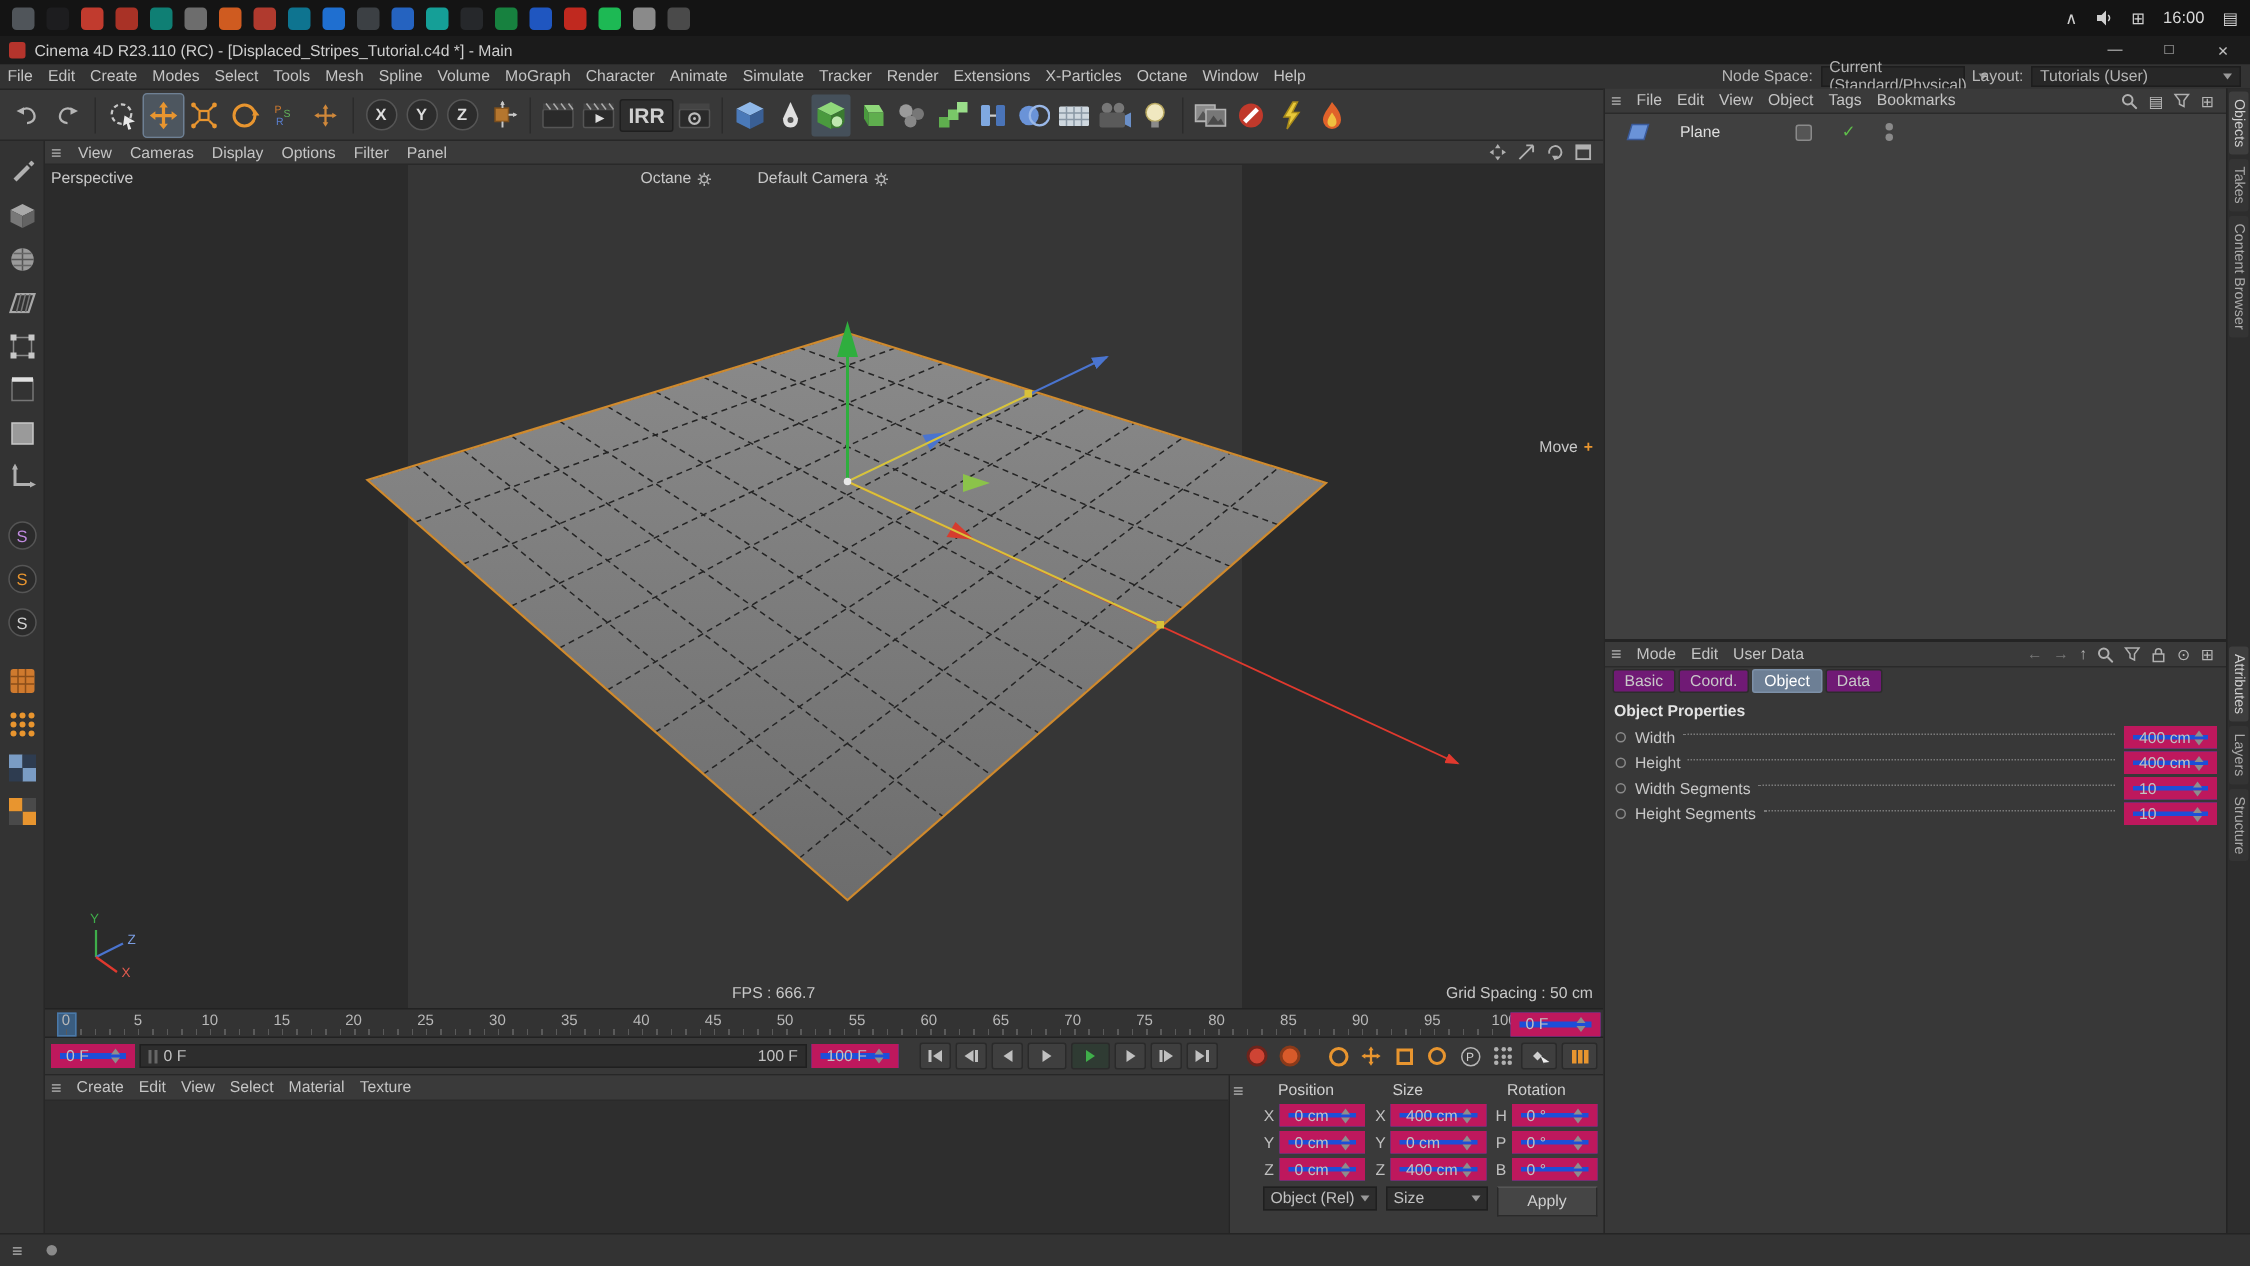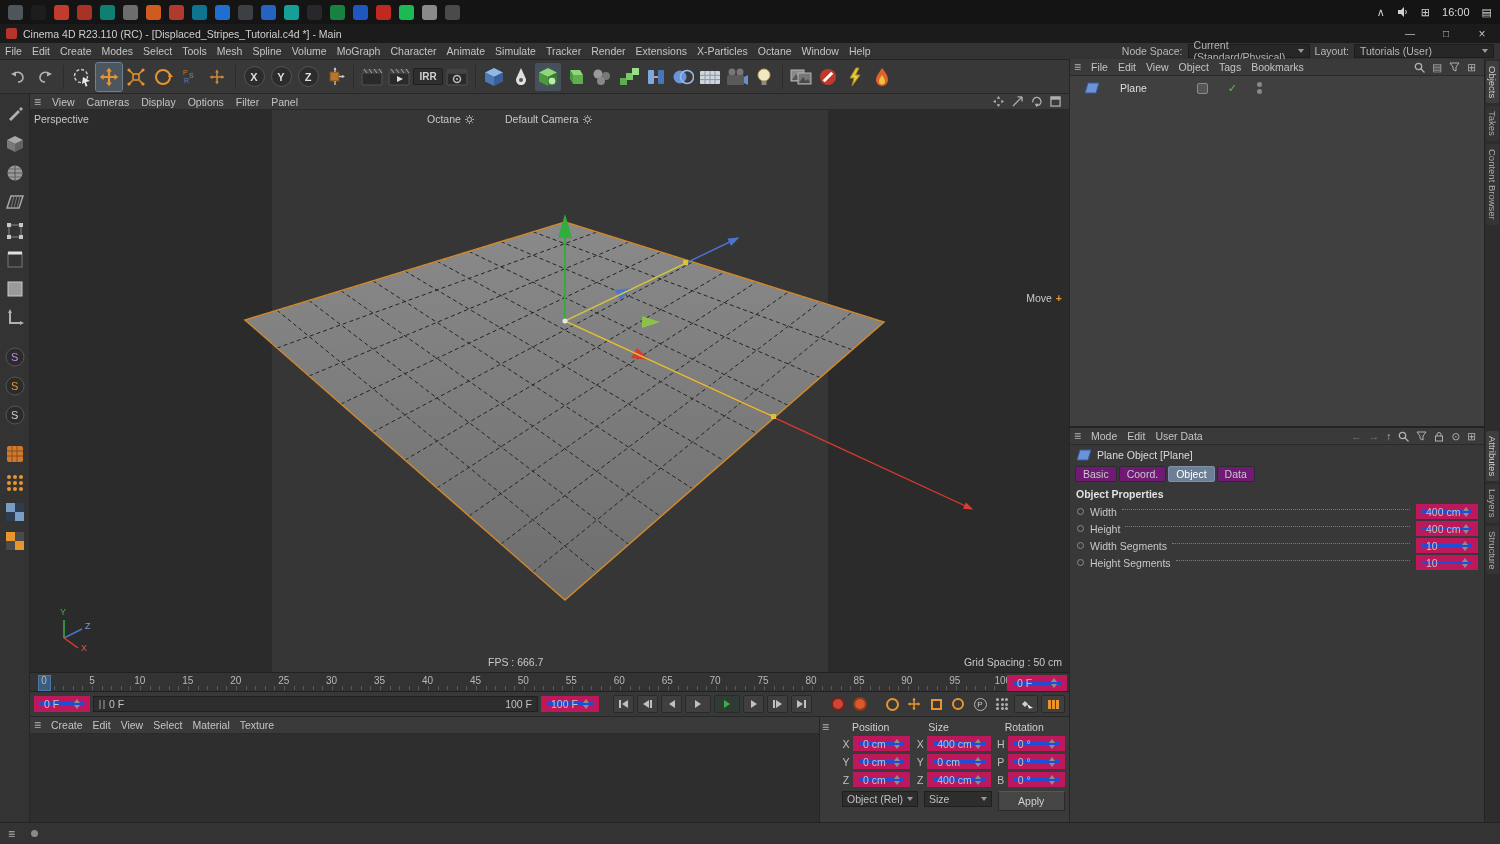--- a/index.html
+++ b/index.html
@@ -27,21 +27,21 @@
 .mb-right{margin-left:auto;display:flex;align-items:center;gap:5px;padding-right:6px}
 .mb-label{color:#b8b8b8}
 .sel{background:#272727;border:1px solid #1d1d1d;height:14px;display:flex;align-items:center;padding:0 5px;gap:8px;color:#b5b5b5}
 .caret-dn{width:0;height:0;border-left:3.5px solid transparent;border-right:3.5px solid transparent;border-top:4px solid #999}
 
 .toolbar{position:absolute;top:60px;left:0;width:1069px;height:34px;background:#383838;border-bottom:1px solid #272727;display:flex;align-items:center;padding:0 5px;gap:1px}
 .tbtn{min-width:26px;height:28px;display:flex;align-items:center;justify-content:center;border-radius:2px;position:relative}
 .tbtn.active{background:#4d565f;outline:1px solid #6e8094}
 .tbtn.hl{background:#45505a}
 .tsep{width:1px;height:24px;background:#2b2b2b;margin:0 4px}
-.irr{background:#2e2e2e;border:1px solid #1f1f1f;padding:2px 5px;border-radius:2px;color:#d0d0d0;font-weight:bold;font-size:10px}
+.irr{background:#2e2e2e;border:1px solid #1f1f1f;padding:2px 5px;border-radius:2px;color:#d0d0d0;font-weight:bold;font-size:14px}
 .axis-ball{width:21px;height:21px;border-radius:50%;background:#2c2c2c;border:1px solid #555;display:flex;align-items:center;justify-content:center;color:#ddd;font-weight:bold;font-size:11px}
 
 .lpal{position:absolute;top:94px;left:0;width:30px;bottom:22px;background:#333;border-right:1px solid #272727;display:flex;flex-direction:column;align-items:center;padding-top:10px;gap:7px}
 .lico{width:22px;height:22px;display:flex;align-items:center;justify-content:center}
 .gap1{margin-top:10px}
 
 .center{position:absolute;top:94px;left:30px;width:1039px;height:728px;background:#2c2c2c}
 .vmenu{position:absolute;top:0;left:0;right:0;height:16px;background:#3a3a3a;border-bottom:1px solid #292929;display:flex;align-items:center;padding:0 4px;gap:1px}
 .vmenu .menu-item{padding:0 6px}
 .vm-icons{margin-left:auto;display:flex;gap:8px;align-items:center;padding-right:4px}
@@ -203,21 +203,21 @@
         <span class="menu-item">Tracker</span>
         <span class="menu-item">Render</span>
         <span class="menu-item">Extensions</span>
         <span class="menu-item">X-Particles</span>
         <span class="menu-item">Octane</span>
         <span class="menu-item">Window</span>
         <span class="menu-item">Help</span>
       </div>
     <div class="mb-right">
       <span class="mb-label">Node Space:</span>
-      <span class="sel" style="width:122px">
+      <span class="sel" style="width:96px">
         <span class="val" style="flex:1">Current (Standard/Physical)</span>
         <i class="caret-dn"></i>
       </span>
       <span class="mb-label">Layout:</span>
       <span class="sel" style="width:140px">
         <span class="val" style="flex:1">Tutorials (User)</span>
         <i class="caret-dn"></i>
       </span>
     </div>
   </div>
@@ -1018,26 +1018,20 @@
               <path d="M1 1 H10 L7 5 V9 L4 7.5 V5 Z" fill="none" stroke="#b0b0b0"></path>
             </svg>
           <svg width="10" height="11" viewBox="0 0 10 11">
               <rect x="1.5" y="5" width="7" height="5" fill="none" stroke="#b0b0b0"></rect>
               <path d="M3 5 V3.5 a2 2 0 0 1 4 0 V5" fill="none" stroke="#b0b0b0"></path>
             </svg>
           <span class="g">⊙</span>
           <span class="g">⊞</span>
         </div>
       </div>
-      <div class="am-title">
-        <svg width="16" height="12" viewBox="0 0 16 12">
-            <polygon points="4,1 15,1 12,11 1,11" fill="#6a93d8" stroke="#3a5a9a"></polygon>
-          </svg>
-        <span>Plane Object [Plane]</span>
-      </div>
       <div class="am-tabs">
 
       <span class="tab">Basic</span>
           <span class="tab">Coord.</span>
           <span class="tab active">Object</span>
           <span class="tab">Data</span>
         </div>
       <div class="am-section">Object Properties</div>
       <div>
 

